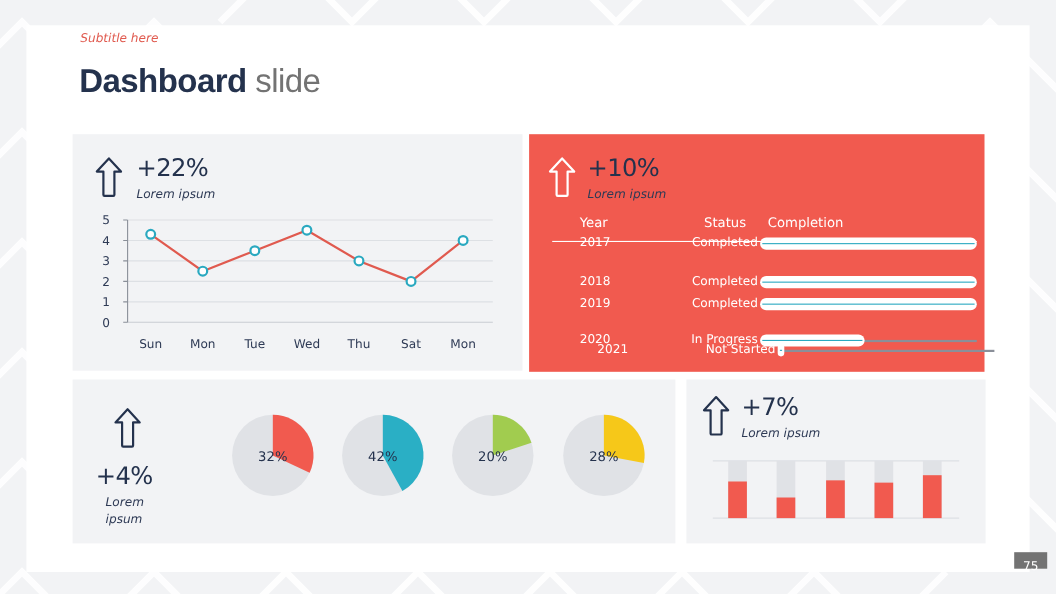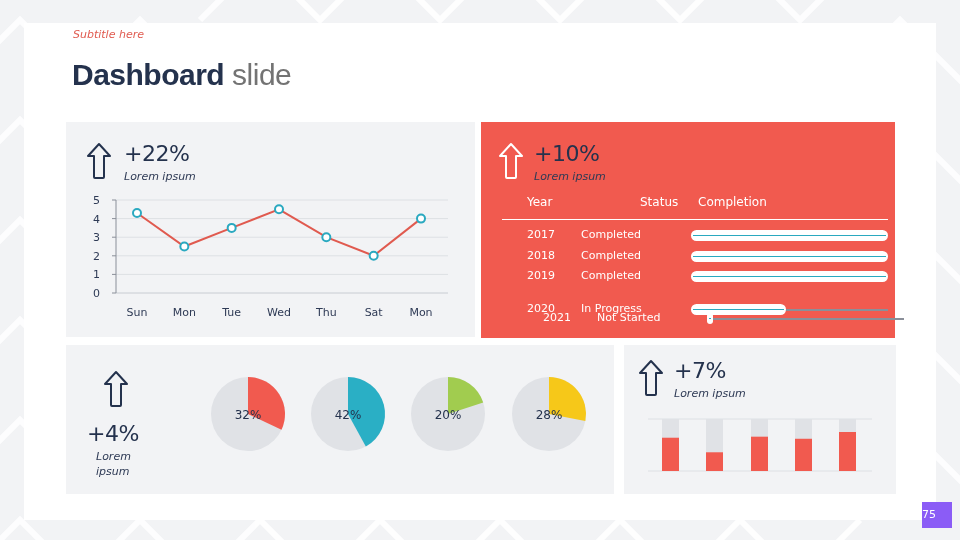--- a/index.html
+++ b/index.html
@@ -40,28 +40,28 @@
   }
   .kpi-sub {
     position: absolute; font-style: italic; font-size: 11px; color: #2e3a55;
     font-family: "DejaVu Sans", sans-serif;
   }
 
   .tbl-head { position: absolute; font-size: 12px; color: #ffffff; font-family: "DejaVu Sans", sans-serif; }
   .tbl-rule { position: absolute; left: 502px; top: 219px; width: 386px; height: 1px; background: #ffffff; }
   .tbl-row { position: absolute; left: 481px; width: 414px; height: 20px; }
   .tbl-row .yr { position: absolute; left: 46px; top: 2px; font-size: 11px; color: #fff; }
-  .tbl-row .st { position: absolute; left: 100px; width: 108px; text-align: left; top: 2px; font-size: 11px; color: #fff; }
+  .tbl-row .st { position: absolute; left: 100px; width: 108px; text-align: right; top: 2px; font-size: 11px; color: #fff; }
   .tbl-row .track { position: absolute; left: 210px; width: 197px; top: 9px; height: 2px; background: #8a8f99; }
   .tbl-row .fill { position: absolute; left: 210px; top: 4px; height: 11px; background: #ffffff; border-radius: 6px; }
   .tbl-row .fill .line { position: absolute; left: 2px; right: 2px; top: 5px; height: 1px; background: #2aa9c0; }
 
   .page-num {
-    position: absolute; left: 922px; top: 502px; width: 30px; height: 26px;
-    background: #8b5cf6; color: #ffffff; font-size: 11px; line-height: 26px;
+    position: absolute; left: 922px; top: 502px; width: 30px; height: 15px;
+    background: #737373; color: #ffffff; font-size: 11px; text-align: center; line-height: 26px;
   }
   svg text { font-family: "DejaVu Sans", sans-serif; }
 </style>
 </head>
 <body>
 
 <svg class="bg-pattern" width="960" height="540" viewBox="0 0 960 540">
   <g stroke="#ffffff" stroke-width="6" fill="none" opacity="0.9">
     <polyline points="-40,80 20,20 80,80 140,20 200,80"></polyline>
     <polyline points="-40,180 20,120 80,180 140,120 200,180"></polyline>
@@ -134,21 +134,21 @@
 <svg class="arrow" style="left:498px;top:142px" width="26" height="38" viewBox="0 0 26 38">
   <path d="M13 2 L24 14 L18 14 L18 35 Q18 36 17 36 L9 36 Q8 36 8 35 L8 14 L2 14 Z" fill="none" stroke="#ffffff" stroke-width="2" stroke-linejoin="round"></path>
 </svg>
 <div class="kpi" style="left:534px;top:141px">+10%</div>
 <div class="kpi-sub" style="left:534px;top:170px">Lorem ipsum</div>
 <div class="tbl-head" style="left:527px;top:195px">Year</div>
 <div class="tbl-head" style="left:640px;top:195px">Status</div>
 <div class="tbl-head" style="left:698px;top:195px">Completion</div>
 <div class="tbl-rule"></div>
 <div id="tbl-rows">
-    <div class="tbl-row" style="top: 226px; padding-left: 32px;">
+    <div class="tbl-row" style="top: 212px; padding-left: 32px;">
       <span class="yr">2017</span>
       <span class="st">Completed</span>
       <div class="track"></div>
       <div class="fill" style="width: 197px;">
         <div class="line"></div>
       </div>
     </div>
     <div class="tbl-row" style="top: 247px;">
       <span class="yr">2018</span>
       <span class="st">Completed</span>

